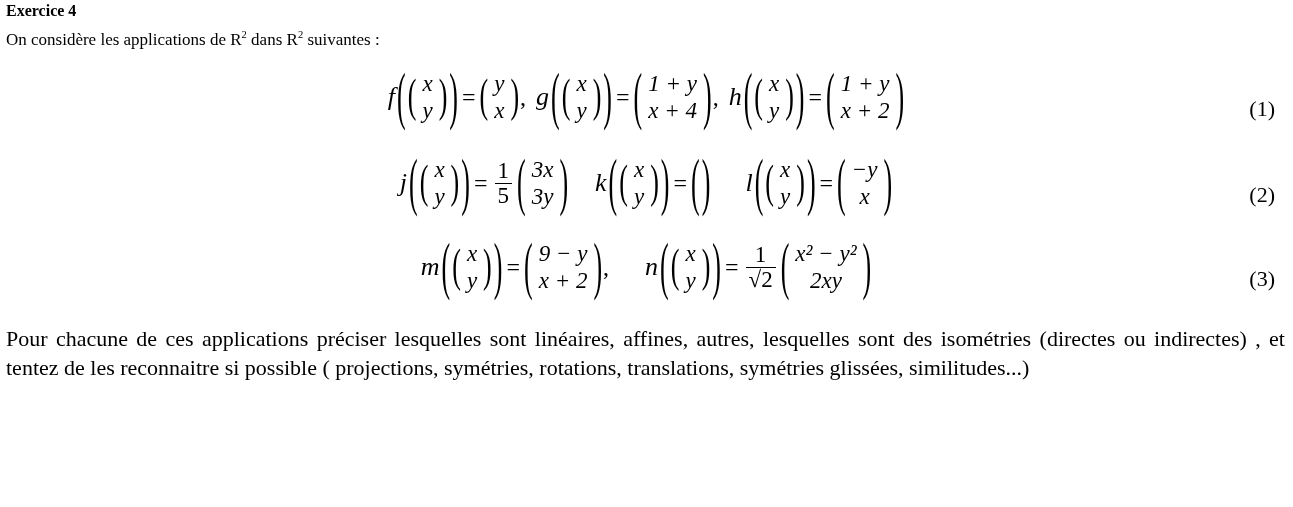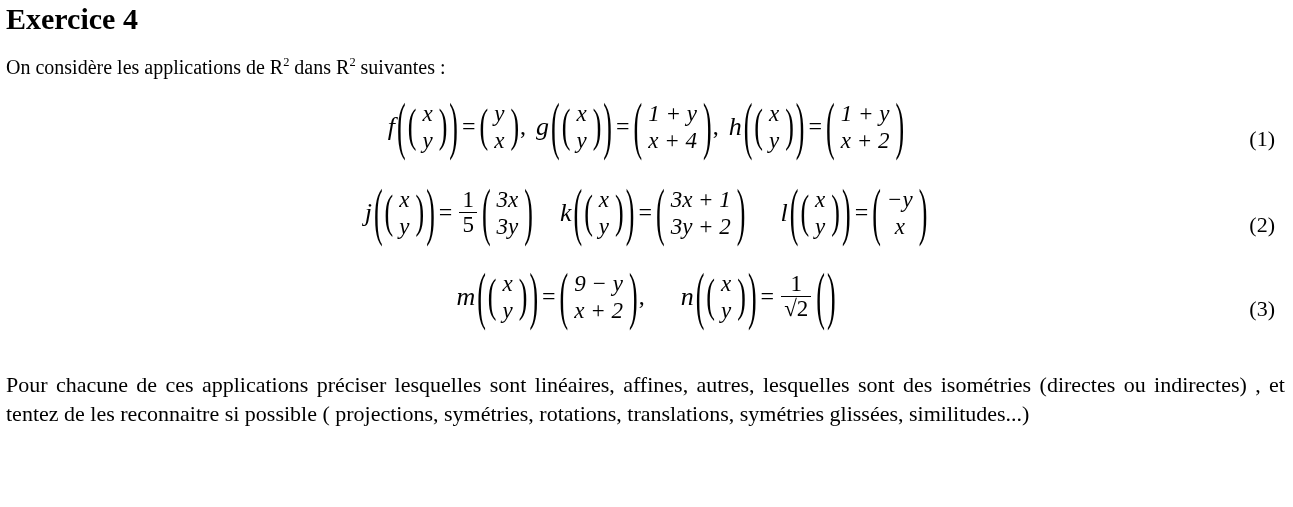--- a/index.html
+++ b/index.html
@@ -17,28 +17,28 @@
   .page {
     position: relative;
     width: 1293px;
     height: 507px;
     padding: 0;
     box-sizing: border-box;
   }
 
   .ex-title {
     font-weight: bold;
-    font-size: 30px;
+    font-size: 16px;
     line-height: 1.15;
     margin: 2px 0 0 6px;
   }
   .intro {
-    font-size: 20px;
+    font-size: 17px;
     line-height: 1.25;
-    margin: 18px 0 0 6px;
+    margin: 8px 0 0 6px;
   }
   .blackboard {
     font-family: "Liberation Serif", "DejaVu Serif", serif;
   }
   .bb {
     position: relative;
     display: inline-block;
     font-style: normal;
   }
   .sup {
@@ -122,21 +122,21 @@
     padding: 0 4px;
     line-height: 1.05;
   }
   .frac .num { padding: 0 3px; }
   .frac .den { padding: 0 3px; border-top: 1.3px solid #000; }
 
   .tail {
     font-size: 22px;
     line-height: 1.32;
     text-align: justify;
-    margin: 22px 8px 0 6px;
+    margin: 6px 8px 0 6px;
   }
 
   .row1 { margin-top: 20px; height: 78px; }
   .row2 { margin-top: 8px;  height: 78px; }
   .row3 { margin-top: 6px;  height: 78px; }
 </style>
 </head>
 <body>
 
 <div class="page">
@@ -237,24 +237,20 @@
       <span class="paren">(</span>
       <span class="paren-inner">(</span>
       <span class="vec">
         <span>x</span>
         <span>y</span>
       </span>
       <span class="paren-inner">)</span>
       <span class="paren">)</span>
       <span class="eqsign">=</span>
       <span class="paren">(</span>
-      <span class="vec">
-        <span>3x + 1</span>
-        <span>3y + 2</span>
-      </span>
       <span class="paren">)</span>
 
       <span class="gap-md"></span>
 
       <span class="fn">l</span>
       <span class="paren">(</span>
       <span class="paren-inner">(</span>
       <span class="vec">
         <span>x</span>
         <span>y</span>
@@ -304,20 +300,24 @@
         <span>y</span>
       </span>
       <span class="paren-inner">)</span>
       <span class="paren">)</span>
       <span class="eqsign">=</span>
       <span class="frac">
         <span class="num">1</span>
         <span class="den">√2</span>
       </span>
       <span class="paren">(</span>
+      <span class="vec">
+        <span>x² − y²</span>
+        <span>2xy</span>
+      </span>
       <span class="paren">)</span>
 
     </div>
     <span class="eq-tag">(3)</span>
   </div>
 
   <div class="tail">Pour chacune de ces applications préciser lesquelles sont linéaires, affines, autres, lesquelles sont des isométries (directes ou indirectes) , et tentez de les reconnaitre si possible ( projections, symétries, rotations, translations, symétries glissées, similitudes...)</div>
 
 </div>
 

